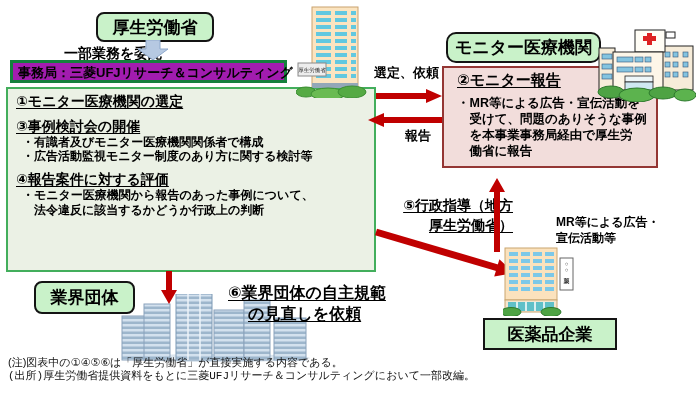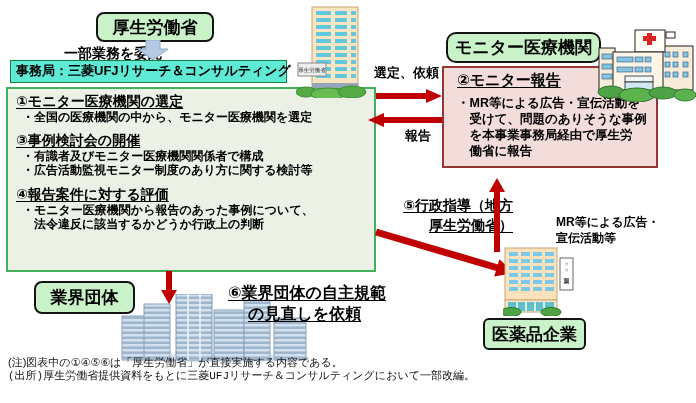--- a/index.html
+++ b/index.html
@@ -53,21 +53,21 @@
 <div class="abs gbox" style="left:96px;top:12px;width:118px;height:30px;font-size:17px;">
   <span>厚生労働省</span>
 </div>
 
 <div class="abs" style="left:64px;top:45px;font-size:14px;font-weight:bold;white-space:nowrap;">一部業務を委託</div>
 
 <svg class="abs" style="left:138px;top:40px;" width="30" height="20" viewBox="0 0 30 20">
   <polygon points="8,0 22,0 22,9 30,9 15,20 0,9 8,9" fill="#b6c9e2" stroke="#8fa9cc" stroke-width="1"></polygon>
 </svg>
 
-<div class="abs" style="left:10px;top:60px;width:277px;height:23px;background:#5eead4;border:1px solid #15803d;
+<div class="abs" style="left:10px;top:60px;width:277px;height:23px;background:#a21caf;border:3px solid #15803d;
      box-sizing:border-box;font-size:13px;font-weight:bold;line-height:20px;padding-left:5px;white-space:nowrap;">
   <span>事務局：三菱UFJリサーチ＆コンサルティング</span>
 </div>
 
 <svg class="abs" style="left:296px;top:5px;z-index:5;" width="74" height="93" viewBox="0 0 74 93">
   <rect x="16" y="2" width="46" height="80" fill="#fbe4c0" stroke="#c9a26e" stroke-width="1"></rect>
   <g fill="#62c8e0">
     <rect x="20" y="6" width="15" height="4"></rect>
       <rect x="39" y="6" width="12" height="4"></rect>
       <rect x="55" y="6" width="5" height="4"></rect>
@@ -102,21 +102,20 @@
   <rect x="16" y="78" width="46" height="5" fill="#93a7b8"></rect>
   <rect x="2" y="58" width="28" height="13" fill="#ededed" stroke="#8a8a8a" stroke-width="1"></rect>
   <text x="16" y="67" font-size="5.5" text-anchor="middle" fill="#222">厚生労働省</text>
   <ellipse cx="10" cy="87" rx="10" ry="5" fill="#55aa44" stroke="#3d8f33"></ellipse>
   <ellipse cx="32" cy="89" rx="17" ry="6" fill="#6abb52" stroke="#3d8f33"></ellipse>
   <ellipse cx="56" cy="87" rx="14" ry="6" fill="#55aa44" stroke="#3d8f33"></ellipse>
 </svg>
 
 <div class="abs panel" id="main-panel">
   <div class="sec-heading">①モニター医療機関の選定</div>
-  <div class="sec-bullet" style="padding-left:6px;">・全国の医療機関の中から、モニター医療機関を選定</div>
 
   <div class="sec-heading sec-gap">③事例検討会の開催</div>
   <div class="sec-bullet" style="padding-left:6px;">・有識者及びモニター医療機関関係者で構成</div>
   <div class="sec-bullet" style="padding-left:6px;">・広告活動監視モニター制度のあり方に関する検討等</div>
 
   <div class="sec-heading sec-gap">④報告案件に対する評価</div>
   <div class="sec-bullet" style="padding-left:6px;">・モニター医療機関から報告のあった事例について、</div>
   <div class="sec-bullet" style="padding-left:6px;">　法令違反に該当するかどうか行政上の判断</div>
 </div>
 
@@ -238,21 +237,21 @@
       <line x1="23" y1="56" x2="23" y2="65"></line>
     <line x1="32" y1="56" x2="32" y2="65"></line>
       <line x1="41" y1="56" x2="41" y2="65"></line>
   </g>
   <rect x="57" y="12" width="13" height="32" fill="#ffffff" stroke="#666" stroke-width="1"></rect>
   <text x="63.5" y="15" font-size="6" fill="#222" style="writing-mode:vertical-rl;text-orientation:upright;">○○製薬</text>
   <ellipse cx="8" cy="66" rx="10" ry="4.5" fill="#4ea344" stroke="#2d7a2d"></ellipse>
   <ellipse cx="48" cy="66" rx="10" ry="4.5" fill="#4ea344" stroke="#2d7a2d"></ellipse>
 </svg>
 
-<div class="abs gbox" style="left:483px;top:318px;width:103px;height:32px;font-size:17px;border-radius:6px;">
+<div class="abs gbox" style="left:483px;top:318px;width:134px;height:32px;font-size:17px;border-radius:0;">
   <span>医薬品企業</span>
 </div>
 
 <div class="abs gbox" style="left:34px;top:281px;width:101px;height:33px;font-size:17px;">
   <span>業界団体</span>
 </div>
 
 <svg class="abs" style="left:161px;top:271px;z-index:7;" width="16" height="33" viewBox="0 0 16 33">
   <polygon points="5,0 11,0 11,19 16,19 8,33 0,19 5,19" fill="#c00000"></polygon>
 </svg>

